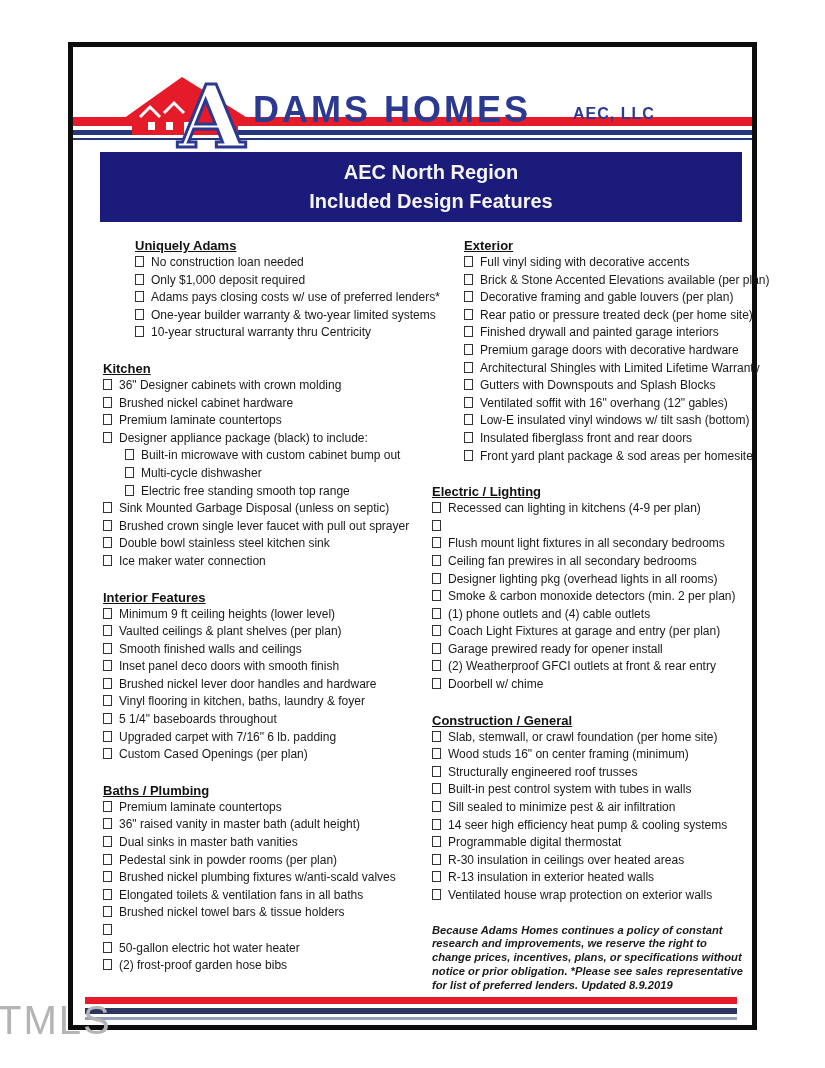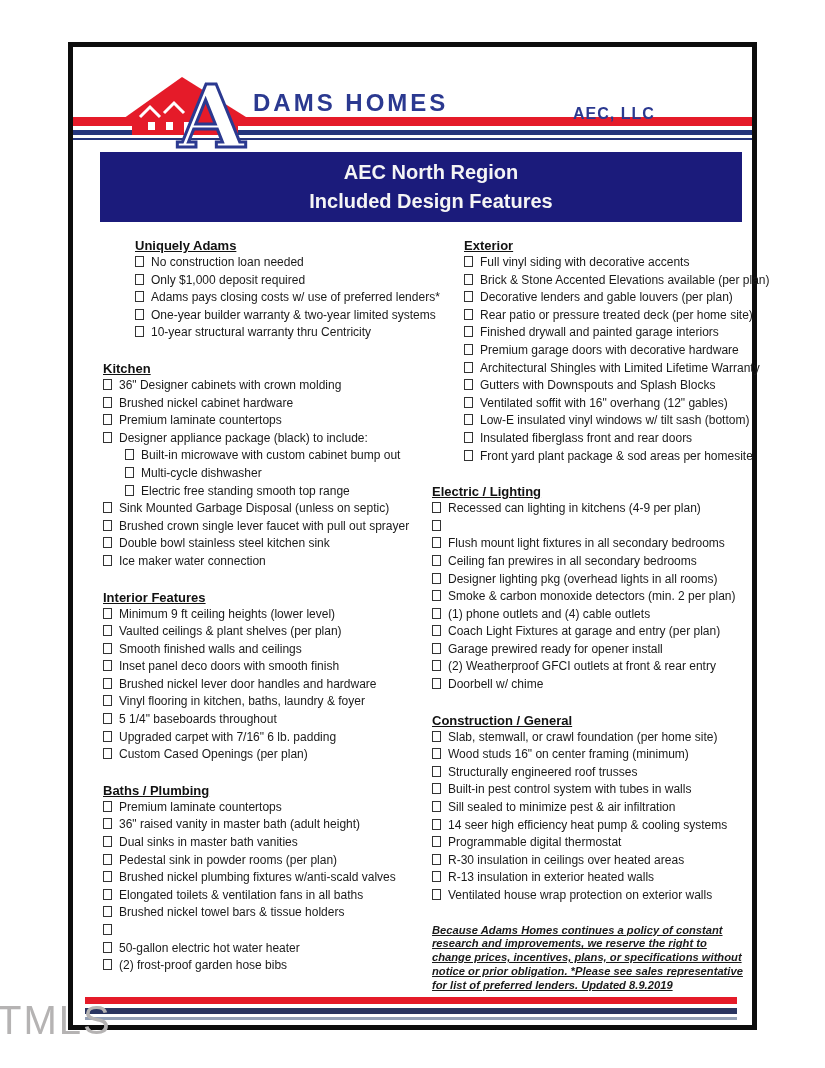--- a/index.html
+++ b/index.html
@@ -13,21 +13,21 @@
   }
   
   .stripe { position:absolute; left:0; width:100%; }
   .stripe-red-top   { top:70px; height:9px;  background:#e51b29; z-index:1; }
   .stripe-navy-top  { top:83px; height:5px;  background:#25367c; z-index:1; }
   .stripe-thin-top  { top:91px; height:2px;  background:#25367c; z-index:1; }
   
   .logo-svg { position:absolute; left:45px; top:18px; z-index:2; }
   .brand-main {
     position:absolute; left:180px; top:42px; z-index:2;
-    font-size:24px; font-weight:bold; color:#2b3990; letter-spacing:3px;
+    font-size:36px; font-weight:bold; color:#2b3990; letter-spacing:3px;
     white-space:nowrap;
   }
   .brand-suffix {
     position:absolute; left:500px; top:58px; z-index:2;
     font-size:16px; font-weight:bold; color:#2b3990; letter-spacing:1px;
     white-space:nowrap;
   }
   
   .banner {
     position:absolute; left:27px; top:105px; width:622px; height:70px;
@@ -51,21 +51,21 @@
   .item.indent { padding-left:22px; }
   .checkbox {
     display:inline-block; width:9px; height:11px;
     border:1.2px solid #333; margin-right:7px; vertical-align:-1px;
     box-sizing:border-box;
   }
   
   .disclaimer {
     margin-top:19px; width:314px;
     font-size:11.2px; font-style:italic; font-weight:bold;
-    line-height:13.8px; color:#1a1a1a;text-decoration:underline;
+    line-height:13.8px; color:#1a1a1a;
   }
   
   .stripe-red-bot   { left:12px; width:652px; top:950px; height:7px; background:#e51b29; }
   .stripe-navy-bot  { left:12px; width:652px; top:960.5px; height:6px; background:#2a3560; }
   .stripe-light-bot { left:12px; width:652px; top:969.5px; height:3px; background:#93a0b6; }
   
   .watermark {
     position:absolute; left:-3px; top:998px; z-index:10;
     font-size:40px; color:#b5b3b3; letter-spacing:2px;
     font-family:"Liberation Sans", sans-serif;
@@ -145,21 +145,21 @@
         <div class="item"><span class="checkbox"></span></div>
         <div class="item"><span class="checkbox"></span><span>50-gallon electric hot water heater</span></div>
         <div class="item"><span class="checkbox"></span><span>(2) frost-proof garden hose bibs</span></div>
       </div>
     </div>
   <div class="col col-right">
   <div class="section">
         <div class="sec-heading">Exterior</div>
         <div class="item"><span class="checkbox"></span><span>Full vinyl siding with decorative accents</span></div>
         <div class="item"><span class="checkbox"></span><span>Brick &amp; Stone Accented Elevations available (per plan)</span></div>
-        <div class="item"><span class="checkbox"></span><span>Decorative lenders and gable louvers (per plan)</span></div>
+        <div class="item"><span class="checkbox"></span><span>Decorative framing and gable louvers (per plan)</span></div>
         <div class="item"><span class="checkbox"></span><span>Rear patio or pressure treated deck (per home site)</span></div>
         <div class="item"><span class="checkbox"></span><span>Finished drywall and painted garage interiors</span></div>
         <div class="item"><span class="checkbox"></span><span>Premium garage doors with decorative hardware</span></div>
         <div class="item"><span class="checkbox"></span><span>Architectural Shingles with Limited Lifetime Warranty</span></div>
         <div class="item"><span class="checkbox"></span><span>Gutters with Downspouts and Splash Blocks</span></div>
         <div class="item"><span class="checkbox"></span><span>Ventilated soffit with 16" overhang (12" gables)</span></div>
         <div class="item"><span class="checkbox"></span><span>Low-E insulated vinyl windows w/ tilt sash (bottom)</span></div>
         <div class="item"><span class="checkbox"></span><span>Insulated fiberglass front and rear doors</span></div>
         <div class="item"><span class="checkbox"></span><span>Front yard plant package &amp; sod areas per homesite</span></div>
       </div>

